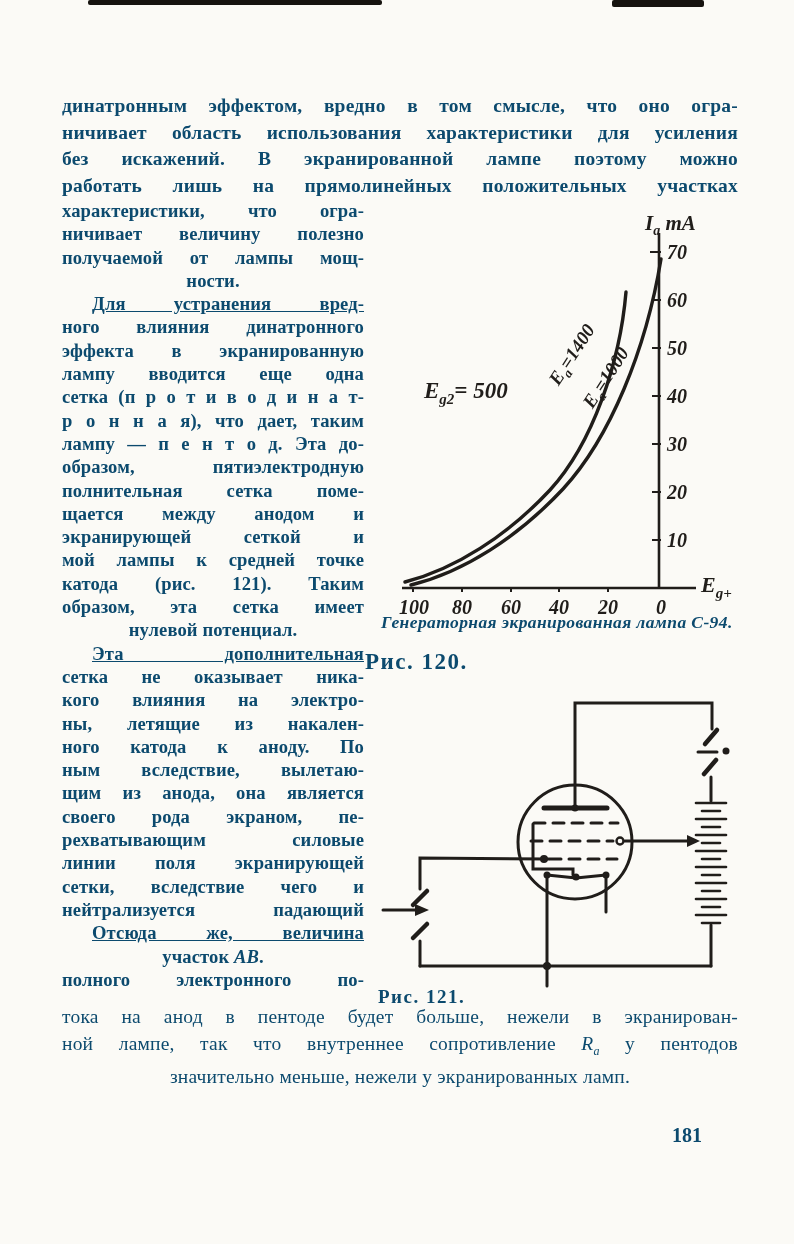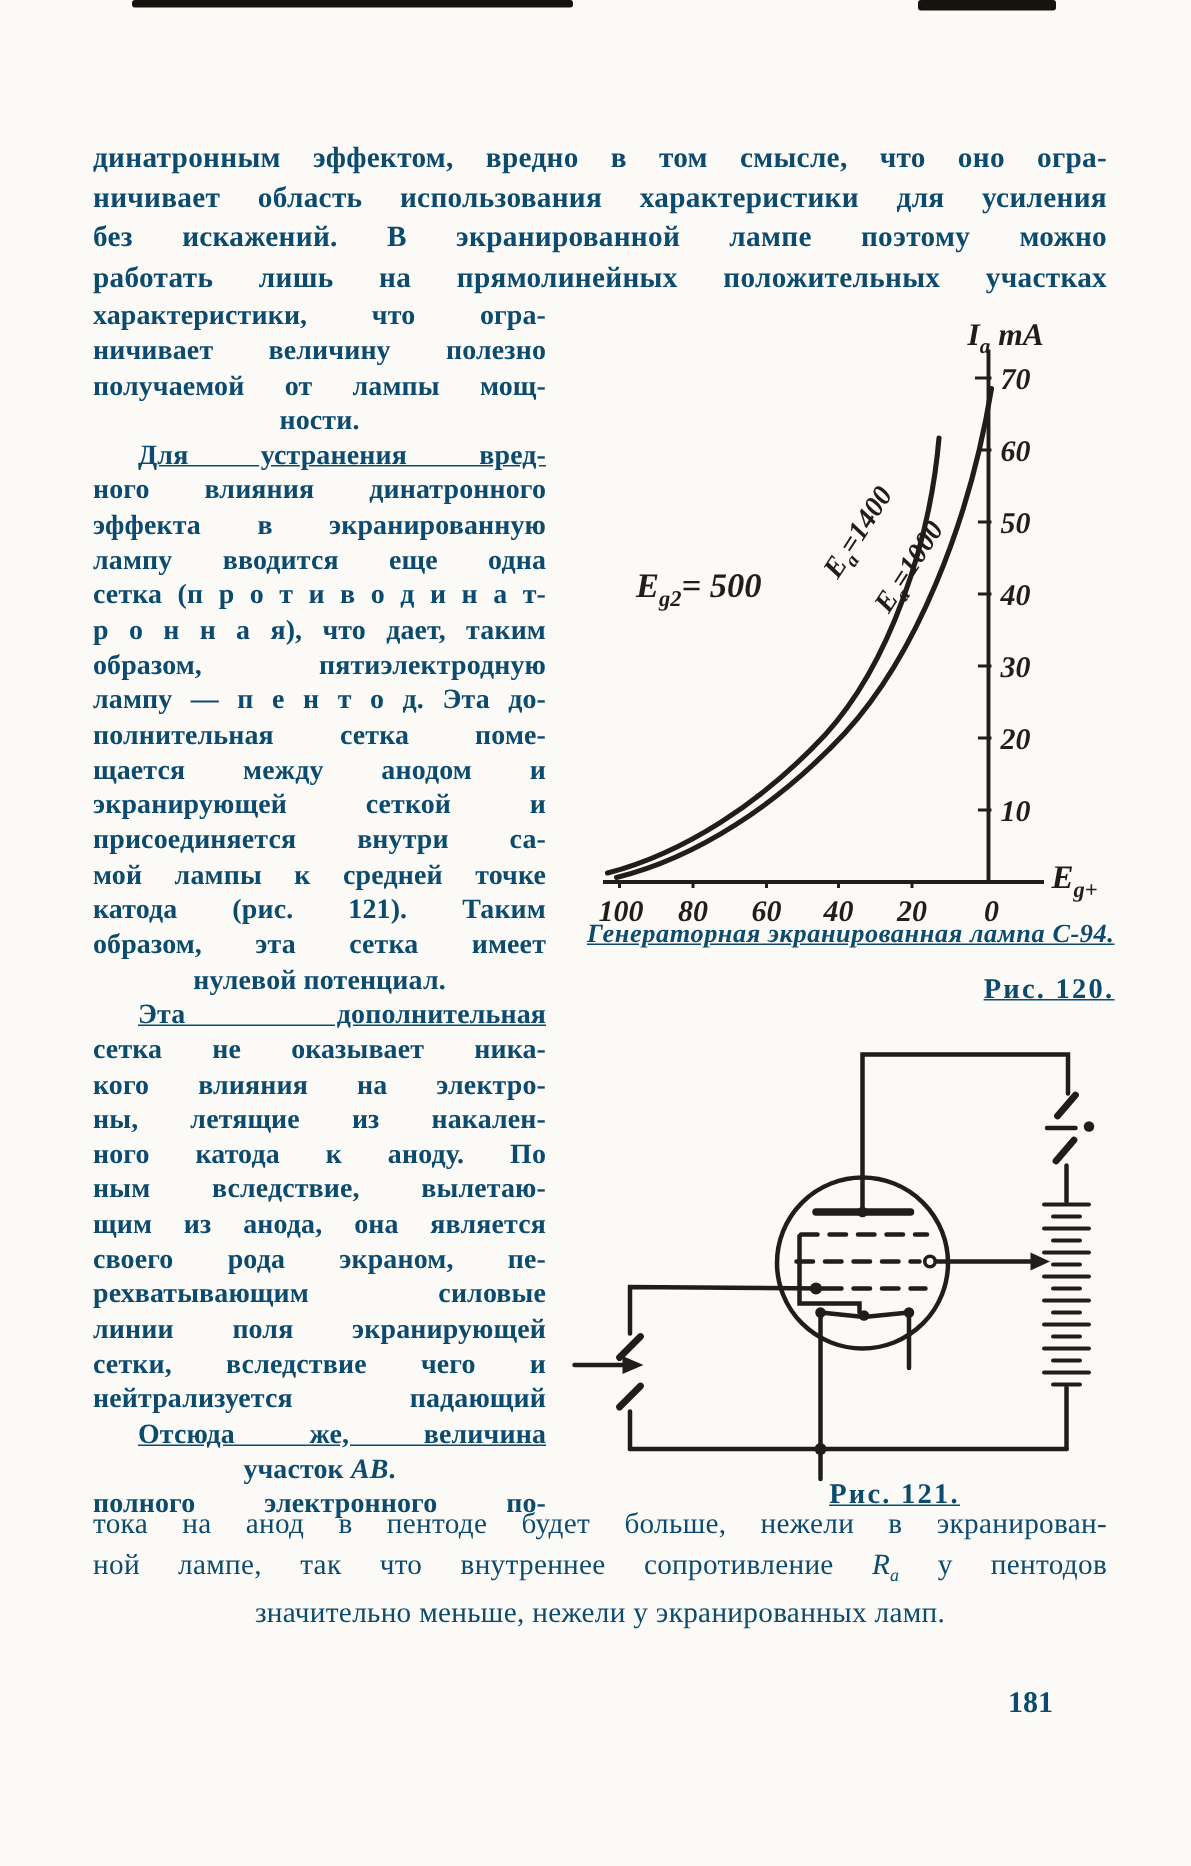--- a/index.html
+++ b/index.html
@@ -16,23 +16,23 @@
   .para{position:absolute;}
   .ln{white-space:normal;}
   .j{text-align:justify;text-align-last:justify;}
   .nj{text-align:center;}
   .ind{text-indent:30px;text-decoration:underline;}
   #top-para{left:62px;top:93px;width:676px;font-size:19.5px;line-height:26.5px;font-weight:600;letter-spacing:.2px;}
   #left-col{left:62px;top:199px;width:302px;font-size:18.6px;line-height:23.3px;font-weight:600;letter-spacing:.1px;}
   #bottom-para{left:62px;top:1004px;width:676px;font-size:19.5px;line-height:26.5px;font-weight:400;letter-spacing:.2px;}
   .it{font-style:italic;}
   sub.small{font-size:12px;}
-  .figcap{position:absolute;text-align:right;text-decoration:underline;}
+  .figcap{position:absolute;text-align:left;}
   #fig120-caption{left:381px;top:612px;width:362px;font-style:italic;font-size:17.5px;font-weight:600;letter-spacing:.4px;}
-  #fig120-label{left:381px;top:649px;width:362px;font-size:19px;font-weight:600;letter-spacing:1.5px;}
+  #fig120-label{left:365px;top:649px;width:362px;font-size:23px;font-weight:600;letter-spacing:1.5px;}
   #fig121-label{left:378px;top:986px;width:262px;font-size:19px;font-weight:600;letter-spacing:1.5px;}
   #page-number{position:absolute;left:672px;top:1124px;font-size:20px;font-weight:600;}
   svg{position:absolute;overflow:visible;}
   svg text{font-family:"Liberation Serif","DejaVu Serif",serif;fill:#201d1a;}
   .hand{font-style:italic;font-weight:600;}
 </style>
 </head>
 <body>
 
 <div id="page">
@@ -52,26 +52,25 @@
     <div class="ln j">ничивает величину полезно</div>
     <div class="ln j">получаемой от лампы мощ-</div>
     <div class="ln nj">ности.</div>
 
     <div class="ln j ind">Для устранения вред-</div>
     <div class="ln j">ного влияния динатронного</div>
     <div class="ln j">эффекта в экранированную</div>
     <div class="ln j">лампу вводится еще одна</div>
     <div class="ln j">сетка (п р о т и в о д и н а т-</div>
     <div class="ln j">р о н н а я), что дает, таким</div>
+    <div class="ln j">лампу — п е н т о д. Эта до-</div>
     <div class="ln j">образом, пятиэлектродную</div>
-    <div class="ln j">лампу — п е н т о д. Эта до-</div>
     <div class="ln j">полнительная сетка поме-</div>
     <div class="ln j">щается между анодом и</div>
     <div class="ln j">экранирующей сеткой и</div>
-    <div class="ln j">присоединяется внутри са-</div>
     <div class="ln j">мой лампы к средней точке</div>
     <div class="ln j">катода (рис. 121). Таким</div>
     <div class="ln j">образом, эта сетка имеет</div>
     <div class="ln nj">нулевой потенциал.</div>
 
     <div class="ln j ind">Эта дополнительная</div>
     <div class="ln j">сетка не оказывает ника-</div>
     <div class="ln j">кого влияния на электро-</div>
     <div class="ln j">ны, летящие из накален-</div>
     <div class="ln j">ного катода к аноду. По</div>

